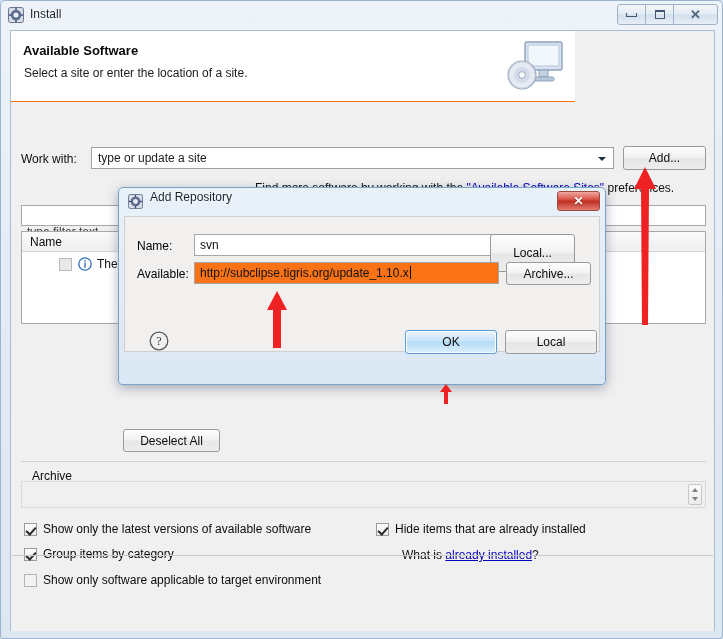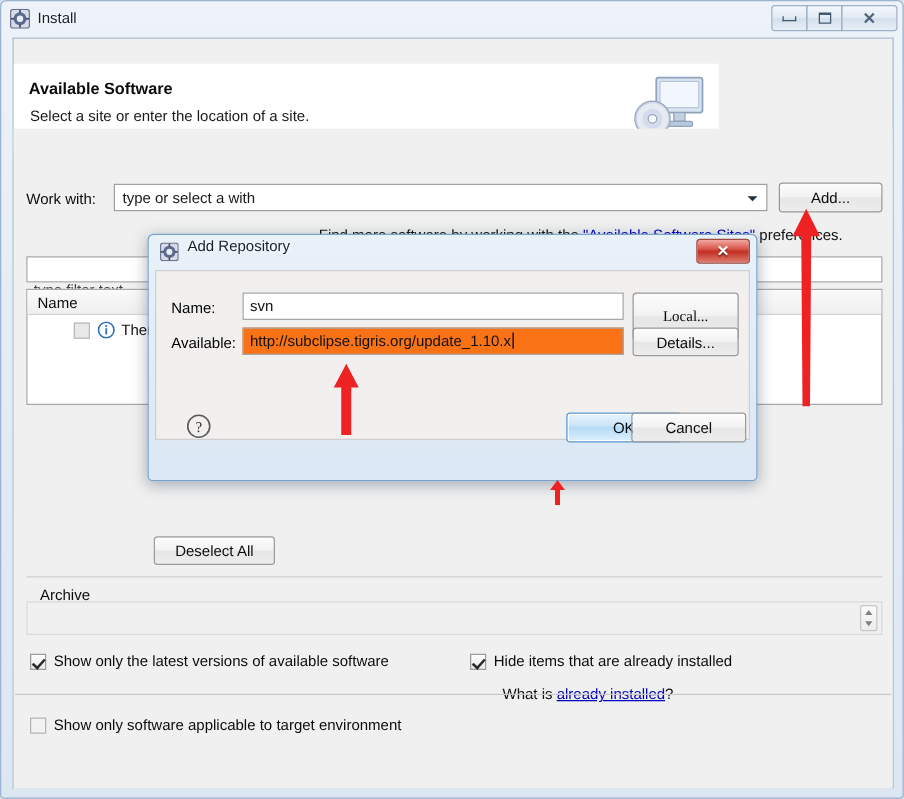--- a/index.html
+++ b/index.html
@@ -64,21 +64,20 @@
     position: absolute; left: 9px; top: 29px;
     width: 705px; height: 601px;
     border: 1px solid #a9bdd2;
     background: #f0f0f0;
   }
   #banner {
     position: absolute; left: 0; top: 0;
     width: 564px; height: 71px;
     background: #ffffff;
     border-bottom: 1px solid #f97316;
-    margin-top: 20px;
   }
   #banner-title {
     position: absolute; left: 12px; top: 12px;
     font-size: 13px; font-weight: bold; color: #0b0b0b;
   }
   #banner-sub {
     position: absolute; left: 13px; top: 35px;
     font-size: 12px; color: #1a1a1a;
   }
   #banner-icon {
@@ -292,27 +291,27 @@
   #dlg-loc-input {
     position: absolute; left: 69px; top: 45px;
     width: 305px; height: 22px;
     background: #f97316; border: 1px solid #a6a6a6;
   }
   .inp-val { position: absolute; left: 5px; top: 3px; font-size: 12px; color: #111; white-space: nowrap; }
   .caret {
     display: inline-block; width: 1px; height: 13px;
     background: #000; vertical-align: -2px; margin-left: 1px;
   }
-  #dlg-local-button   { left: 381px; top: 17px;  width: 85px; height: 38px; position:absolute;font-family:Liberation Serif, serif; }
+  #dlg-local-button   { left: 365px; top: 17px;  width: 85px; height: 38px; position:absolute; }
   #dlg-archive-button { left: 381px; top: 45px;  width: 85px; height: 23px; position:absolute; }
   #dlg-help {
     position: absolute; left: 24px; top: 114px;
     width: 20px; height: 20px;
   }
-  #dlg-ok-button     { left: 280px; top: 113px; width: 92px; height: 24px; position:absolute;margin-left:48px; }
+  #dlg-ok-button     { left: 280px; top: 113px; width: 92px; height: 24px; position:absolute; }
   #dlg-cancel-button { left: 380px; top: 113px; width: 92px; height: 24px; position:absolute; }
 
   
   .arrow { position: absolute; pointer-events: none; }
 </style>
 </head>
 <body>
 
 <div id="window">
 
@@ -357,21 +356,21 @@
         <circle cx="17" cy="39" r="8" fill="#cfd8e8" opacity="0.8"></circle>
         <circle cx="17" cy="39" r="3.4" fill="#fbfcfe" stroke="#9aa7bd"></circle>
       </svg>
     </div>
 
     <div id="page">
 
       <div class="lbl" id="workwith-label">Work with:</div>
 
       <div id="workwith-combo">
-        <div id="workwith-value">type or select a with</div>
+        <div id="workwith-value">type or update a site</div>
         <div id="workwith-arrow"></div>
       </div>
 
       <div class="btn" id="add-button">Add...</div>
 
       <div id="find-text"><span>Find more software by working with the </span><span class="link">"Available Software Sites"</span><span> preferences.</span></div>
 
       <div id="filter-field">
         <div id="filter-placeholder">type filter text</div>
       </div>
@@ -398,20 +397,24 @@
       <div id="details-box">
         <div id="details-spinner">
           <div class="spin-tri spin-up"></div>
           <div class="spin-tri spin-dn"></div>
         </div>
       </div>
 
       <div class="opt" id="opt1">
         <span class="cbx checked"></span>
         <span>Show only the latest versions of available software</span>
+      </div>
+      <div class="opt" id="opt2">
+        <span class="cbx checked"></span>
+        <span>Group items by category</span>
       </div>
       <div class="opt" id="opt3">
         <span class="cbx off"></span>
         <span>Show only software applicable to target environment</span>
       </div>
       <div class="opt" id="opt5">
         <span class="cbx checked"></span>
         <span>Hide items that are already installed</span>
       </div>
 
@@ -445,29 +448,29 @@
       <div id="dlg-name-label">Name:</div>
       <div id="dlg-name-input">
         <div class="inp-val">svn</div>
       </div>
       <div class="btn" id="dlg-local-button">Local...</div>
 
       <div id="dlg-loc-label">Available:</div>
       <div id="dlg-loc-input">
         <div class="inp-val"><span>http://subclipse.tigris.org/update_1.10.x</span><span class="caret"></span></div>
       </div>
-      <div class="btn" id="dlg-archive-button">Details...</div>
+      <div class="btn" id="dlg-archive-button">Archive...</div>
 
       <svg id="dlg-help" viewBox="0 0 20 20">
         <circle cx="10" cy="10" r="8.8" fill="#f2f0ef" stroke="#5a5a5a" stroke-width="1.3"></circle>
         <text x="10" y="14.3" text-anchor="middle" font-family="Liberation Serif, serif" font-size="12" fill="#333">?</text>
       </svg>
 
       <div class="btn default" id="dlg-ok-button">OK</div>
-      <div class="btn" id="dlg-cancel-button">Cancel</div>
+      <div class="btn" id="dlg-cancel-button">Local</div>
     </div>
   </div>
 
   <svg class="arrow" style="left:624px; top:166px; width:40px; height:160px;" viewBox="0 0 40 160">
     <polygon points="20,0 31,22 24,22 23,158 17,158 16,22 9,22" fill="#ee2222"></polygon>
   </svg>
 
   <svg class="arrow" style="left:258px; top:290px; width:36px; height:58px;" viewBox="0 0 36 58">
     <polygon points="18,0 28,19 22,19 22,57 14,57 14,19 8,19" fill="#ee2222"></polygon>
   </svg>

